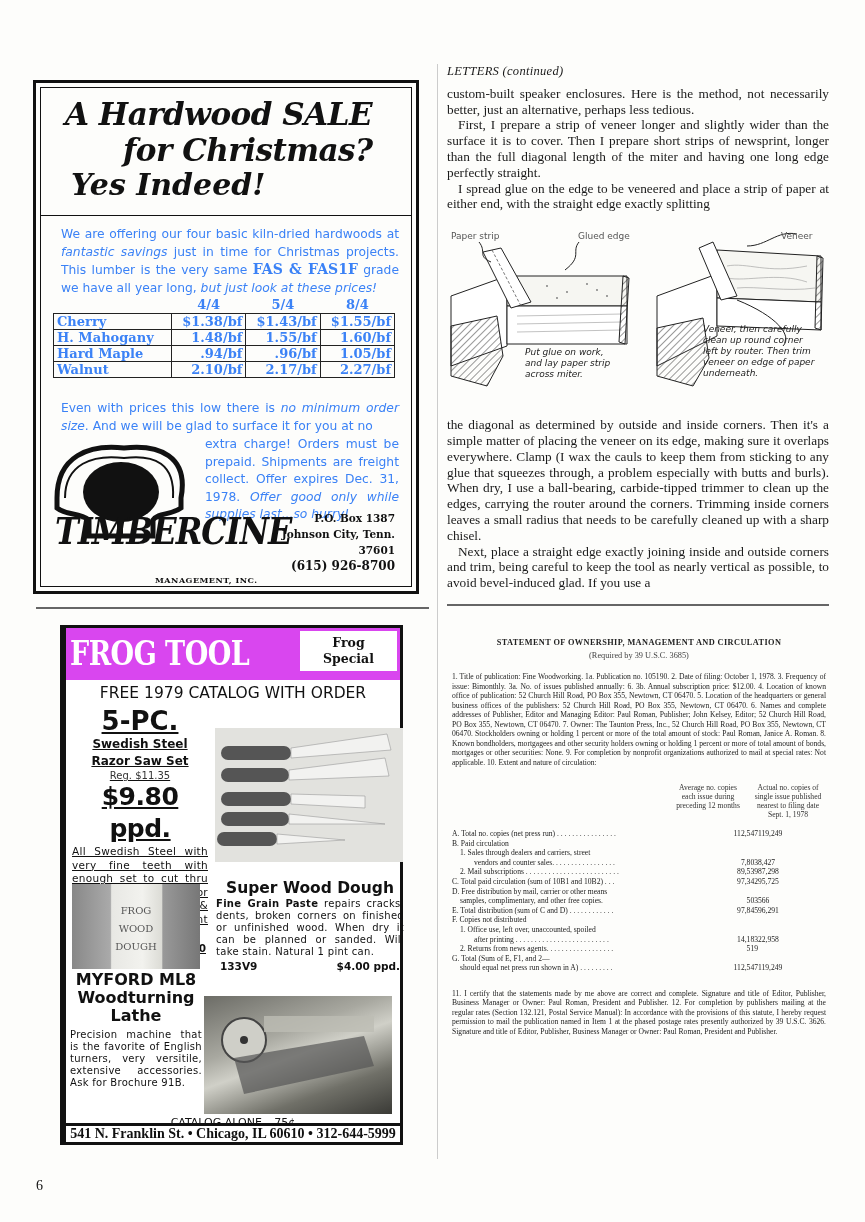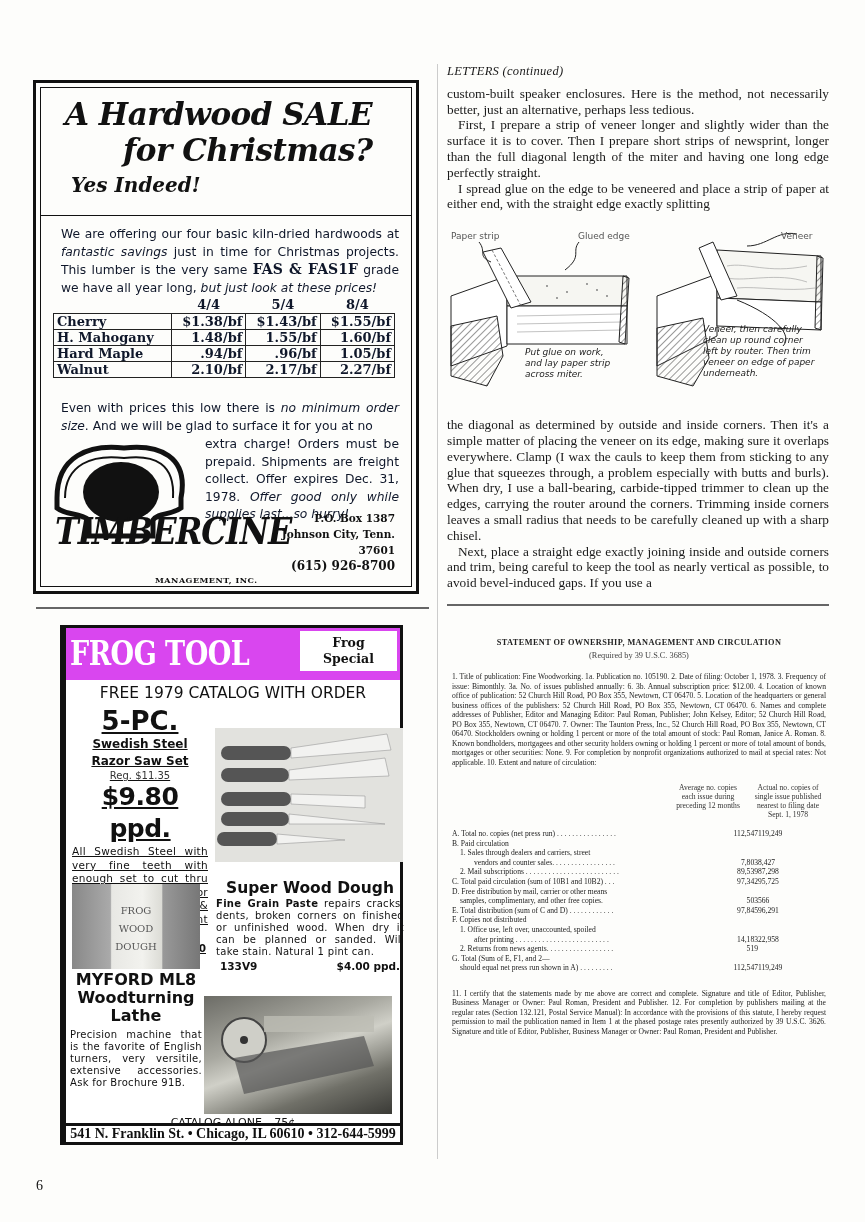--- a/index.html
+++ b/index.html
@@ -5,22 +5,22 @@
   * { box-sizing: border-box; margin: 0; padding: 0; }
   html, body { width: 865px; height: 1222px; background: #fdfdfb; overflow: hidden; }
   body { position: relative; font-family: "Liberation Serif", serif; color: #111; }
 
   
   .ad1 { position: absolute; left: 33px; top: 80px; width: 386px; height: 514px; border: 3px solid #111; padding: 4px; }
   .ad1-inner { width: 100%; height: 100%; border: 1.5px solid #111; position: relative; }
   .ad1-head { height: 128px; border-bottom: 1.5px solid #111; padding: 8px 0 0 24px; }
   .ad1-h1 { font-family: "DejaVu Serif", serif; font-weight: bold; font-style: italic; font-size: 31px; line-height: 36px; letter-spacing: -0.5px; }
   .ad1-h1.l2 { padding-left: 58px; }
-  .ad1-h2 { font-family: "DejaVu Serif", serif; font-weight: bold; font-style: italic; font-size: 20px; line-height: 34px; padding-left: 6px; }
-  .ad1-body { padding: 10px 12px 0 20px; font-family: "DejaVu Sans", sans-serif; font-size: 12.3px; line-height: 17.5px; color: #0f172a; }
+  .ad1-h2 { font-family: "DejaVu Serif", serif; font-weight: bold; font-style: italic; font-size: 30px; line-height: 34px; padding-left: 6px; }
+  .ad1-body { padding: 10px 12px 0 20px; font-family: "DejaVu Sans", sans-serif; font-size: 12.3px; line-height: 17.5px; color: #3b82f6; }
   .ad1-body p { text-align: justify; }
   .ad1-body b.big { font-family: "DejaVu Serif", serif; font-size: 14px; }
   .price-table { border-collapse: collapse; margin-left: -8px; margin-top: 0; width: 342px; font-family: "DejaVu Serif", serif; font-weight: bold; font-size: 13px; }
   .price-table th { font-size: 13px; font-weight: bold; text-align: center; padding: 0; line-height: 16px; }
   .price-table td { border: 1.5px solid #222; padding: 0 3px; line-height: 15px; text-align: right; }
   .price-table td.name { text-align: left; border-left: 1.5px solid #222; width: 118px; }
   .ad1-lower { margin-top: 22px; }
   .ad1-lower .wrap { display: flex; margin-top: 1px; }
   .logo { width: 148px; height: 150px; position: relative; flex: none; margin-left: -12px; }
   .logo svg { position: absolute; left: 0; top: 0; }
@@ -304,21 +304,21 @@
       <path d="M290 74 C 330 90, 346 110, 336 120" fill="none" stroke="#222" stroke-width="1"></path>
     </svg>
     <div class="fig-label" style="left:4px;top:3px">Paper strip</div>
     <div class="fig-label" style="left:131px;top:3px">Glued edge</div>
     <div class="fig-label" style="left:334px;top:3px">Veneer</div>
     <div class="fig-cap" style="left:78px;top:121px;width:92px">Put glue on work, and lay paper strip across miter.</div>
     <div class="fig-cap" style="left:256px;top:98px;width:112px">Veneer, then carefully clean up round corner left by router. Then trim veneer on edge of paper underneath.</div>
   </div>
 
   <p>the diagonal as determined by outside and inside corners. Then it's a simple matter of placing the veneer on its edge, making sure it overlaps everywhere. Clamp (I wax the cauls to keep them from sticking to any glue that squeezes through, a problem especially with butts and burls). When dry, I use a ball-bearing, carbide-tipped trimmer to clean up the edges, carrying the router around the corners. Trimming inside corners leaves a small radius that needs to be carefully cleaned up with a sharp chisel.</p>
-  <p class="ind">Next, place a straight edge exactly joining inside and outside corners and trim, being careful to keep the tool as nearly vertical as possible, to avoid bevel-induced gaps. If you use a</p>
+  <p class="ind">Next, place a straight edge exactly joining inside and outside corners and trim, being careful to keep the tool as nearly vertical as possible, to avoid bevel-induced glad. If you use a</p>
 </div>
 
 <div class="hr-right"></div>
 
 <div class="stmt">
   <div class="stmt-title">STATEMENT OF OWNERSHIP, MANAGEMENT AND CIRCULATION</div>
   <div class="stmt-sub">(Required by 39 U.S.C. 3685)</div>
   <p class="stmt-body">1. Title of publication: Fine Woodworking. 1a. Publication no. 105190. 2. Date of filing: October 1, 1978. 3. Frequency of issue: Bimonthly. 3a. No. of issues published annually: 6. 3b. Annual subscription price: $12.00. 4. Location of known office of publication: 52 Church Hill Road, PO Box 355, Newtown, CT 06470. 5. Location of the headquarters or general business offices of the publishers: 52 Church Hill Road, PO Box 355, Newtown, CT 06470. 6. Names and complete addresses of Publisher, Editor and Managing Editor: Paul Roman, Publisher; John Kelsey, Editor; 52 Church Hill Road, PO Box 355, Newtown, CT 06470. 7. Owner: The Taunton Press, Inc., 52 Church Hill Road, PO Box 355, Newtown, CT 06470. Stockholders owning or holding 1 percent or more of the total amount of stock: Paul Roman, Janice A. Roman. 8. Known bondholders, mortgagees and other security holders owning or holding 1 percent or more of total amount of bonds, mortgages or other securities: None. 9. For completion by nonprofit organizations authorized to mail at special rates: Not applicable. 10. Extent and nature of circulation:</p>
   <div class="circ-head">
     <div>Average no. copies each issue during preceding 12 months</div>

